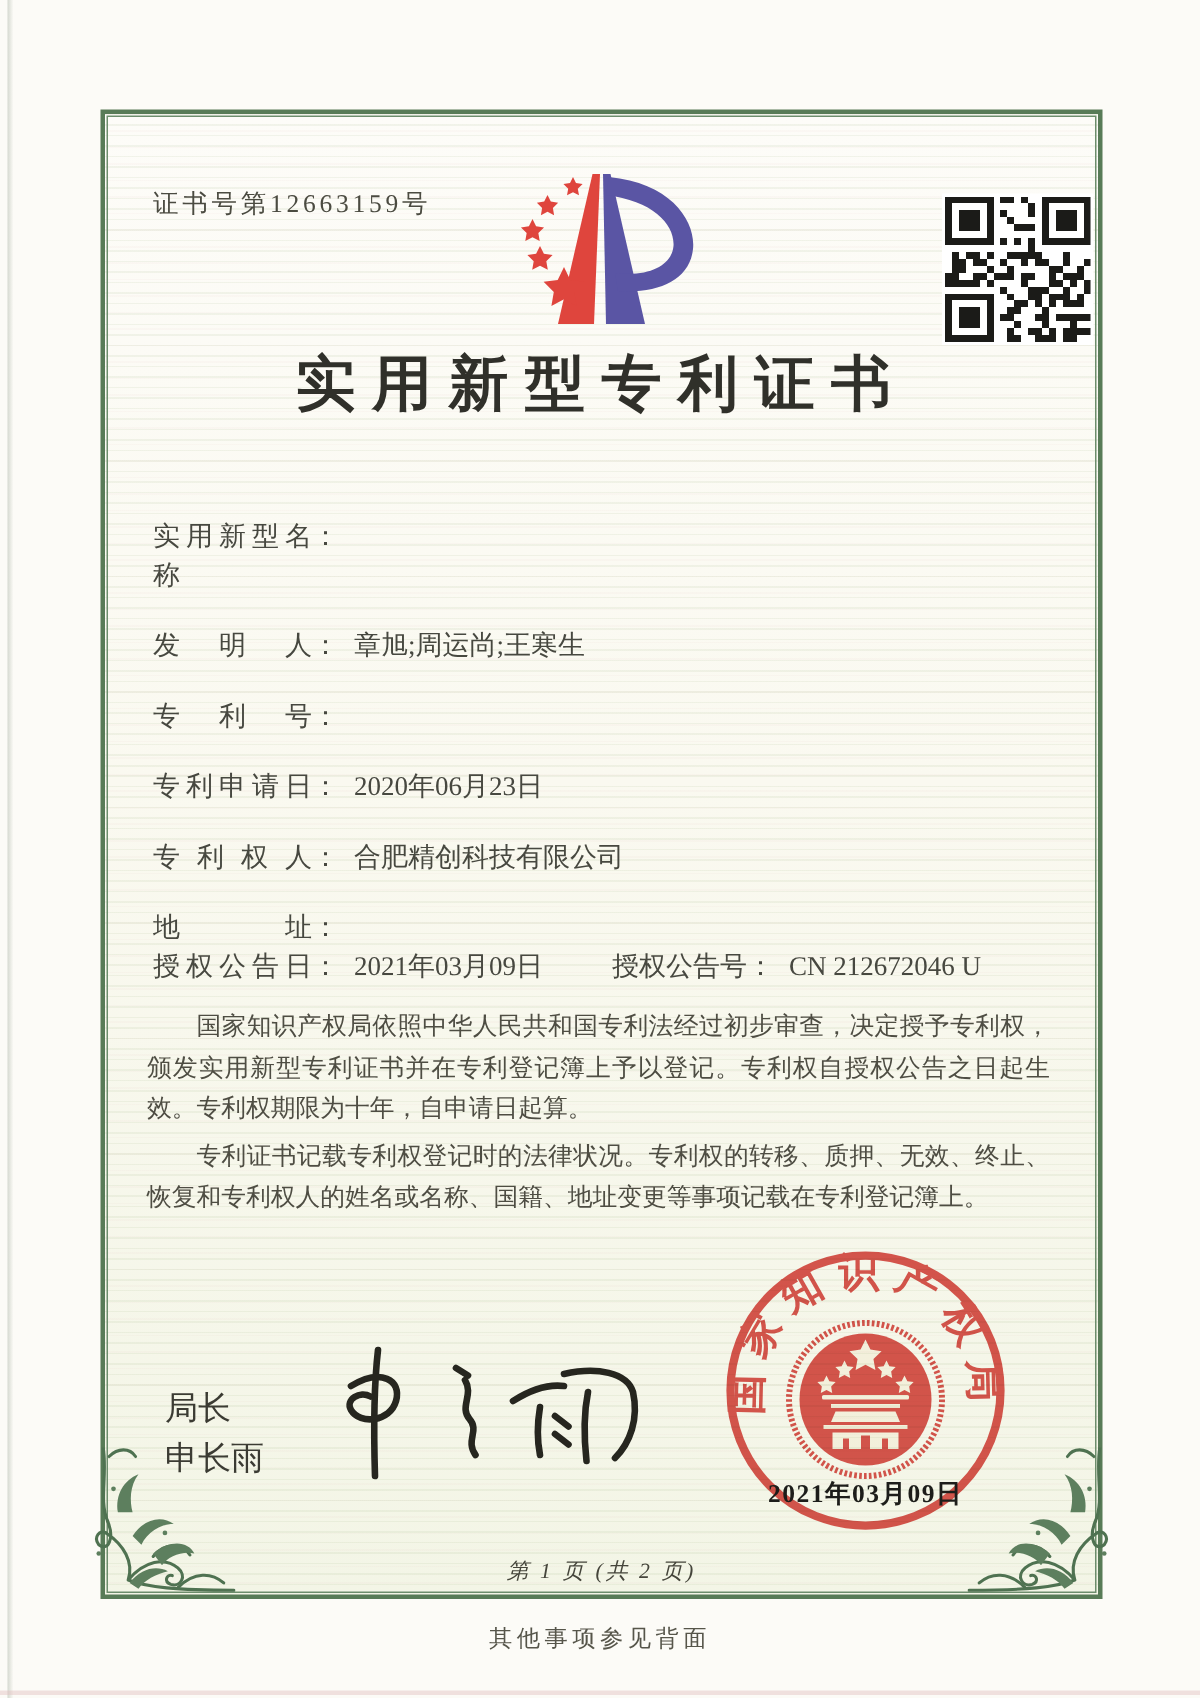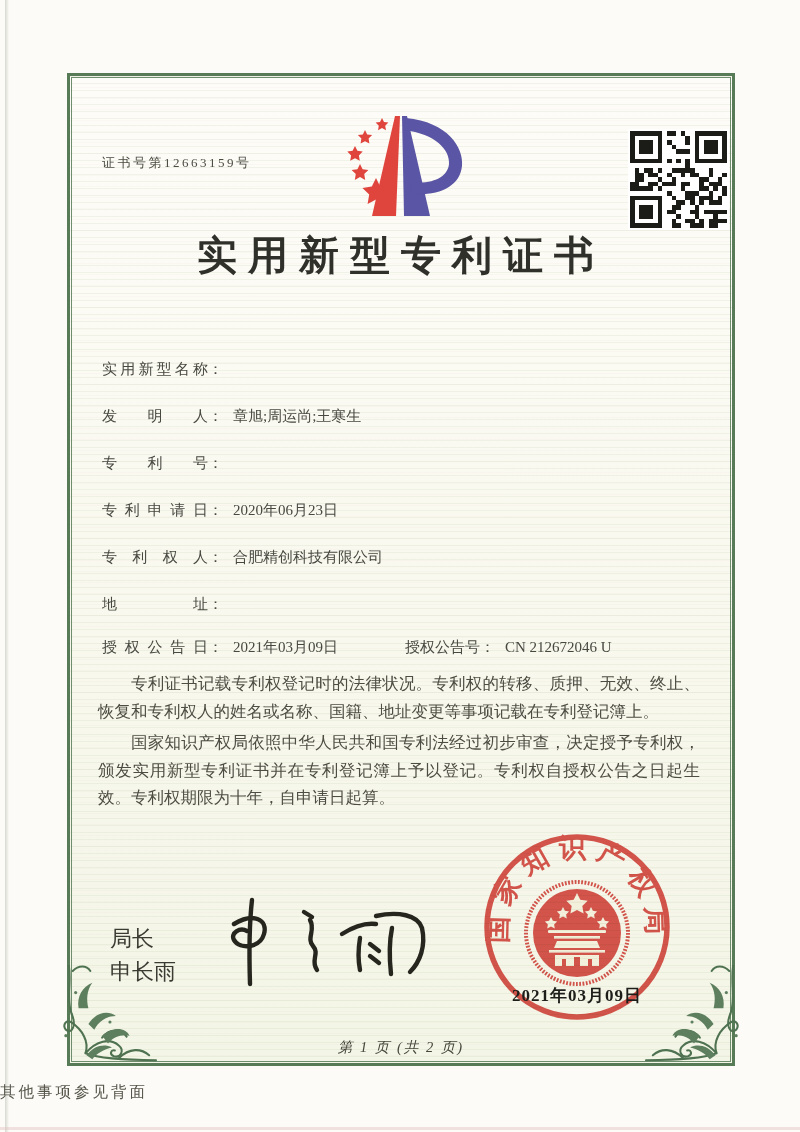--- a/index.html
+++ b/index.html
@@ -20,53 +20,53 @@
       repeating-linear-gradient(180deg,rgba(138,165,108,.10) 0 1px,rgba(0,0,0,0) 1px 7px),
       repeating-linear-gradient(180deg,rgba(212,160,160,.05) 0 1px,rgba(0,0,0,0) 1px 11px),
       linear-gradient(180deg,#fdfcf8 0%,#faf9f0 45%,#f3f5e6 100%);
   }
   .frame-inner{position:absolute;inset:1px;border:1px solid #6d8d6c;pointer-events:none;}
 
   .corner-fl{position:absolute;width:98px;height:110px;bottom:-12px;z-index:3;}
   .corner-fl.left{left:-11px;}
   .corner-fl.right{right:-11px;transform:scaleX(-1);}
 
-  .cert-no{position:absolute;left:32px;top:48px;font-size:13px;letter-spacing:2.5px;color:#4b4b41;margin-top:30px;}
+  .cert-no{position:absolute;left:32px;top:48px;font-size:17px;letter-spacing:2.5px;color:#4b4b41;}
 
   .logo{position:absolute;left:270px;top:34px;width:136px;height:120px;}
   .qr{position:absolute;left:558px;top:53px;width:101px;height:101px;background:#fff;padding:2px;box-sizing:border-box;}
   .qr svg{width:100%;height:100%;display:block;}
 
   .title{position:absolute;left:0;right:0;top:152px;text-align:center;
     font-size:40px;font-weight:bold;letter-spacing:11px;color:#30302a;}
 
-  .fields{position:absolute;left:32px;right:34px;top:280px;font-size:15px;color:#474840;}
+  .fields{position:absolute;left:32px;right:34px;top:268px;font-size:18px;color:#474840;}
   .frow{display:flex;line-height:26px;margin-bottom:21px;align-items:flex-start;}
-  .frow.address{margin-bottom:17px;}
+  .frow.address{margin-bottom:0;}
   .flabel{flex:none;width:106px;text-align:justify;text-align-last:justify;}
   .fcolon{flex:none;margin-right:10px;}
   .fvalue{flex:1;}
   .fvalue-fixed{flex:none;width:172px;}
   .flabel2{flex:none;}
 
   .paragraphs{position:absolute;left:28px;right:32px;top:594px;}
   .paragraphs p{margin:0;font-size:16.5px;line-height:27.5px;text-indent:2em;
     text-align:justify;color:#4e4d43;}
   .paragraphs p + p{margin-top:4px;}
 
   .signer{position:absolute;left:40px;top:846px;font-size:22px;line-height:33px;color:#3b3b33;}
   .signature{position:absolute;left:148px;top:818px;width:225px;height:98px;}
 
   .seal{position:absolute;left:406px;top:753px;width:202px;height:202px;mix-blend-mode:multiply;}
   .seal-date{position:absolute;left:416px;top:908px;width:182px;text-align:center;
     font-size:17px;font-weight:bold;letter-spacing:1px;color:#1d1d1a;z-index:4;}
 
   .page-info{position:absolute;left:0;right:0;top:962px;text-align:center;
     font-size:14.5px;letter-spacing:2px;color:#45453b;font-style:italic;}
-  .back-note{position:absolute;left:0;right:0;top:1082px;
+  .back-note{position:absolute;left:0;right:0;top:1082px;text-align:center;
     font-size:15.5px;letter-spacing:3px;color:#56554a;}
 </style>
 </head>
 <body>
 
 <div class="scan-edge-left"></div>
 <div class="scan-edge-bottom"></div>
 
 <div class="frame">
   <div class="frame-inner"></div>
@@ -292,22 +292,22 @@
       <span class="flabel">授权公告日</span>
         <span class="fcolon">：</span>
       <span class="fvalue fvalue-fixed">2021年03月09日</span>
       <span class="flabel2">授权公告号</span>
         <span class="fcolon">：</span>
       <span class="fvalue">CN 212672046 U</span>
     </div>
   </div>
 
   <div class="paragraphs">
+    <p>国家知识产权局依照中华人民共和国专利法经过初步审查，决定授予专利权，颁发实用新型专利证书并在专利登记簿上予以登记。专利权自授权公告之日起生效。专利权期限为十年，自申请日起算。</p>
     <p>专利证书记载专利权登记时的法律状况。专利权的转移、质押、无效、终止、恢复和专利权人的姓名或名称、国籍、地址变更等事项记载在专利登记簿上。</p>
-    <p>国家知识产权局依照中华人民共和国专利法经过初步审查，决定授予专利权，颁发实用新型专利证书并在专利登记簿上予以登记。专利权自授权公告之日起生效。专利权期限为十年，自申请日起算。</p>
   </div>
 
   <div class="signer">
     <div>局长</div>
     <div>申长雨</div>
   </div>
 
   <svg class="signature" viewBox="0 0 225 98">
     <g stroke="#26261f" stroke-width="4.4" fill="none" stroke-linecap="round" stroke-linejoin="round">
       <path d="M34,6 C31,32 31,58 32,90"></path>

